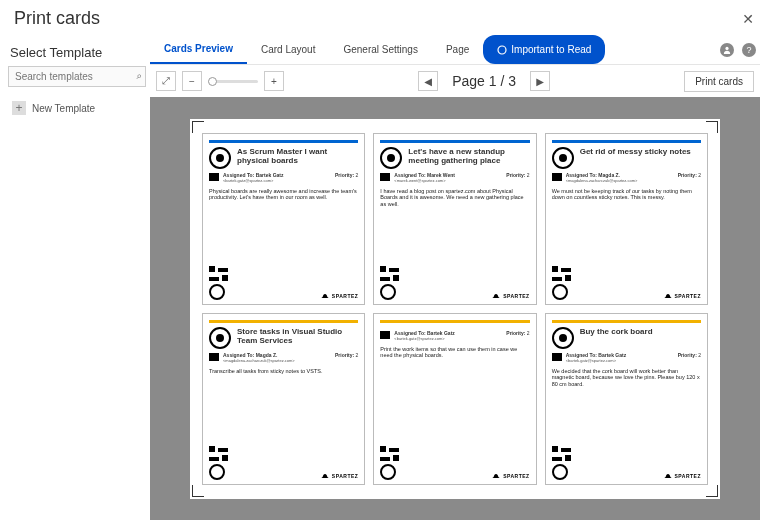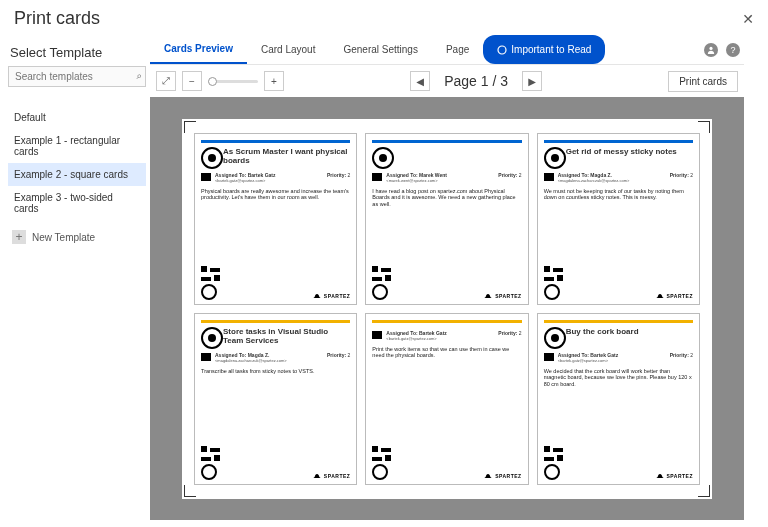--- a/index.html
+++ b/index.html
@@ -6,29 +6,29 @@
   body { width: 768px; height: 527px; background: #fff; font-size: 11px; color: #333; overflow: hidden; }
 
   .header { display: flex; align-items: center; padding: 8px 14px 6px 14px; }
   .header h1 { font-size: 18px; font-weight: 400; color: #333; flex: 1; }
   .close-x { font-size: 14px; color: #555; cursor: pointer; }
 
   .main { display: flex; height: calc(100% - 36px); }
 
   .sidebar { width: 150px; padding: 4px 4px 20px 8px; display: flex; flex-direction: column; }
   .sidebar-title { font-size: 13px; font-weight: 400; padding: 6px 2px; color: #333; }
-  .search-wrap { position: relative; margin-bottom: 19px; }
+  .search-wrap { position: relative; margin-bottom: 4px; }
   .search-input { width: 100%; font-size: 10px; padding: 4px 18px 4px 6px; border: 1px solid #ccc; color: #888; background: #fafafa; }
   .search-icon { position: absolute; right: 4px; top: 4px; font-size: 10px; color: #666; }
   .tpl-item { padding: 6px 6px; font-size: 10px; color: #333; cursor: pointer; }
   .tpl-item.selected { background: #deebff; }
   .new-tpl { display: flex; align-items: center; gap: 6px; padding: 6px 4px; font-size: 10px; color: #555; margin-top: 4px; cursor: pointer; }
   .plus-box { width: 14px; height: 14px; background: #ddd; color: #777; display: flex; align-items: center; justify-content: center; font-size: 12px; line-height: 1; }
 
-  .content { flex: 1; display: flex; flex-direction: column; padding-right: 24px; }
+  .content { flex: 1; display: flex; flex-direction: column; padding-right: 8px; }
   .tabs { display: flex; align-items: center; height: 30px; border-bottom: 1px solid #e5e5e5; gap: 0; }
   .tab { padding: 0 14px; height: 100%; display: flex; align-items: center; font-size: 10px; color: #444; cursor: pointer; }
   .tab.active { color: #0052cc; border-bottom: 2px solid #0052cc; font-weight: 600; }
   .tab.important { background: #0052cc; color: #fff; border-radius: 12px; }
   .tab.important svg { margin-right: 4px; }
   .tabs-spacer { flex: 1; }
   .tabs-right { display: flex; align-items: center; gap: 8px; padding-right: 4px; }
   .circ-icon { width: 14px; height: 14px; border-radius: 50%; background: #888; display: flex; align-items: center; justify-content: center; color: #fff; font-size: 9px; }
 
   .toolbar { display: flex; align-items: center; height: 32px; padding: 0 6px; gap: 6px; }
@@ -45,21 +45,21 @@
   .crop { position: absolute; width: 12px; height: 12px; border-color: #333; }
   .crop.tl { top: 2px; left: 2px; border-top: 1px solid #333; border-left: 1px solid #333; }
   .crop.tr { top: 2px; right: 2px; border-top: 1px solid #333; border-right: 1px solid #333; }
   .crop.bl { bottom: 2px; left: 2px; border-bottom: 1px solid #333; border-left: 1px solid #333; }
   .crop.br { bottom: 2px; right: 2px; border-bottom: 1px solid #333; border-right: 1px solid #333; }
 
   .card { border: 1px solid #bbb; background: #fff; display: flex; flex-direction: column; padding: 6px 6px 4px 6px; position: relative; font-size: 6px; overflow: hidden; }
   .card-top-bar { height: 3px; width: 100%; margin-bottom: 4px; }
   .blue-bar { background: #0065d1; }
   .yellow-bar { background: #f2b100; }
-  .card-head { display: flex; gap: 0; }
+  .card-head { display: flex; gap: 6px; }
   .card-title { font-size: 8px; font-weight: 700; line-height: 1.15; flex: 1; }
   .qr-top { width: 22px; height: 22px; border: 2px solid #000; border-radius: 50%; position: relative; flex-shrink: 0; }
   .qr-top::after { content: ""; position: absolute; top: 5px; left: 5px; width: 8px; height: 8px; background: #000; border-radius: 50%; }
   .card-meta { display: flex; gap: 4px; align-items: flex-start; margin-top: 4px; font-size: 5px; line-height: 1.1; }
   .meta-block { width: 10px; height: 8px; background: #000; flex-shrink: 0; }
   .meta-text { flex: 1; }
   .meta-text .assignee { font-weight: 700; }
   .meta-text .email { color: #555; font-size: 4px; }
   .priority { font-size: 5px; white-space: nowrap; }
   .priority b { font-weight: 700; }
@@ -81,26 +81,20 @@
   <span class="close-x">✕</span>
 </div>
 
 <div class="main">
   <aside class="sidebar">
     <div class="sidebar-title">Select Template</div>
     <div class="search-wrap">
       <input class="search-input" placeholder="Search templates" style="">
       <span class="search-icon">⌕</span>
     </div>
-    <div id="tpl-list">
-        <div class="tpl-item">Default</div>
-        <div class="tpl-item">Example 1 - rectangular cards</div>
-        <div class="tpl-item selected">Example 2 - square cards</div>
-        <div class="tpl-item">Example 3 - two-sided cards</div>
-      </div>
     <div class="new-tpl">
       <span class="plus-box">+</span>
       <span>New Template</span>
     </div>
   </aside>
 
   <section class="content">
     <div class="tabs">
       <div id="tabs-slot" style="display:flex;height:100%;">
           <div class="tab active">
@@ -188,20 +182,21 @@
                   <rect x="2" y="13" width="16" height="2" fill="#000"></rect>
                 </svg>
                 <span>SPARTEZ</span>
               </div>
             </div>
           </div>
           <div class="card">
             <div class="card-top-bar blue-bar"></div>
             <div class="card-head">
               <div class="qr-top"></div>
+              <div class="card-title">Let's have a new standup meeting gathering place</div>
             </div>
             <div class="card-meta">
               <div class="meta-block"></div>
               <div class="meta-text"><span class="assignee">Assigned To: Marek Went</span><br><span class="email">&lt;marek.went@spartez.com&gt;</span></div>
               <div class="priority"><b>Priority:</b> 2</div>
             </div>
             <div class="card-desc">I have read a blog post on spartez.com about Physical Boards and it is awesome. We need a new gathering place as well.</div>
             <div class="card-bottom">
               <div class="qr-shapes">
                 <div class="shapes-row">

